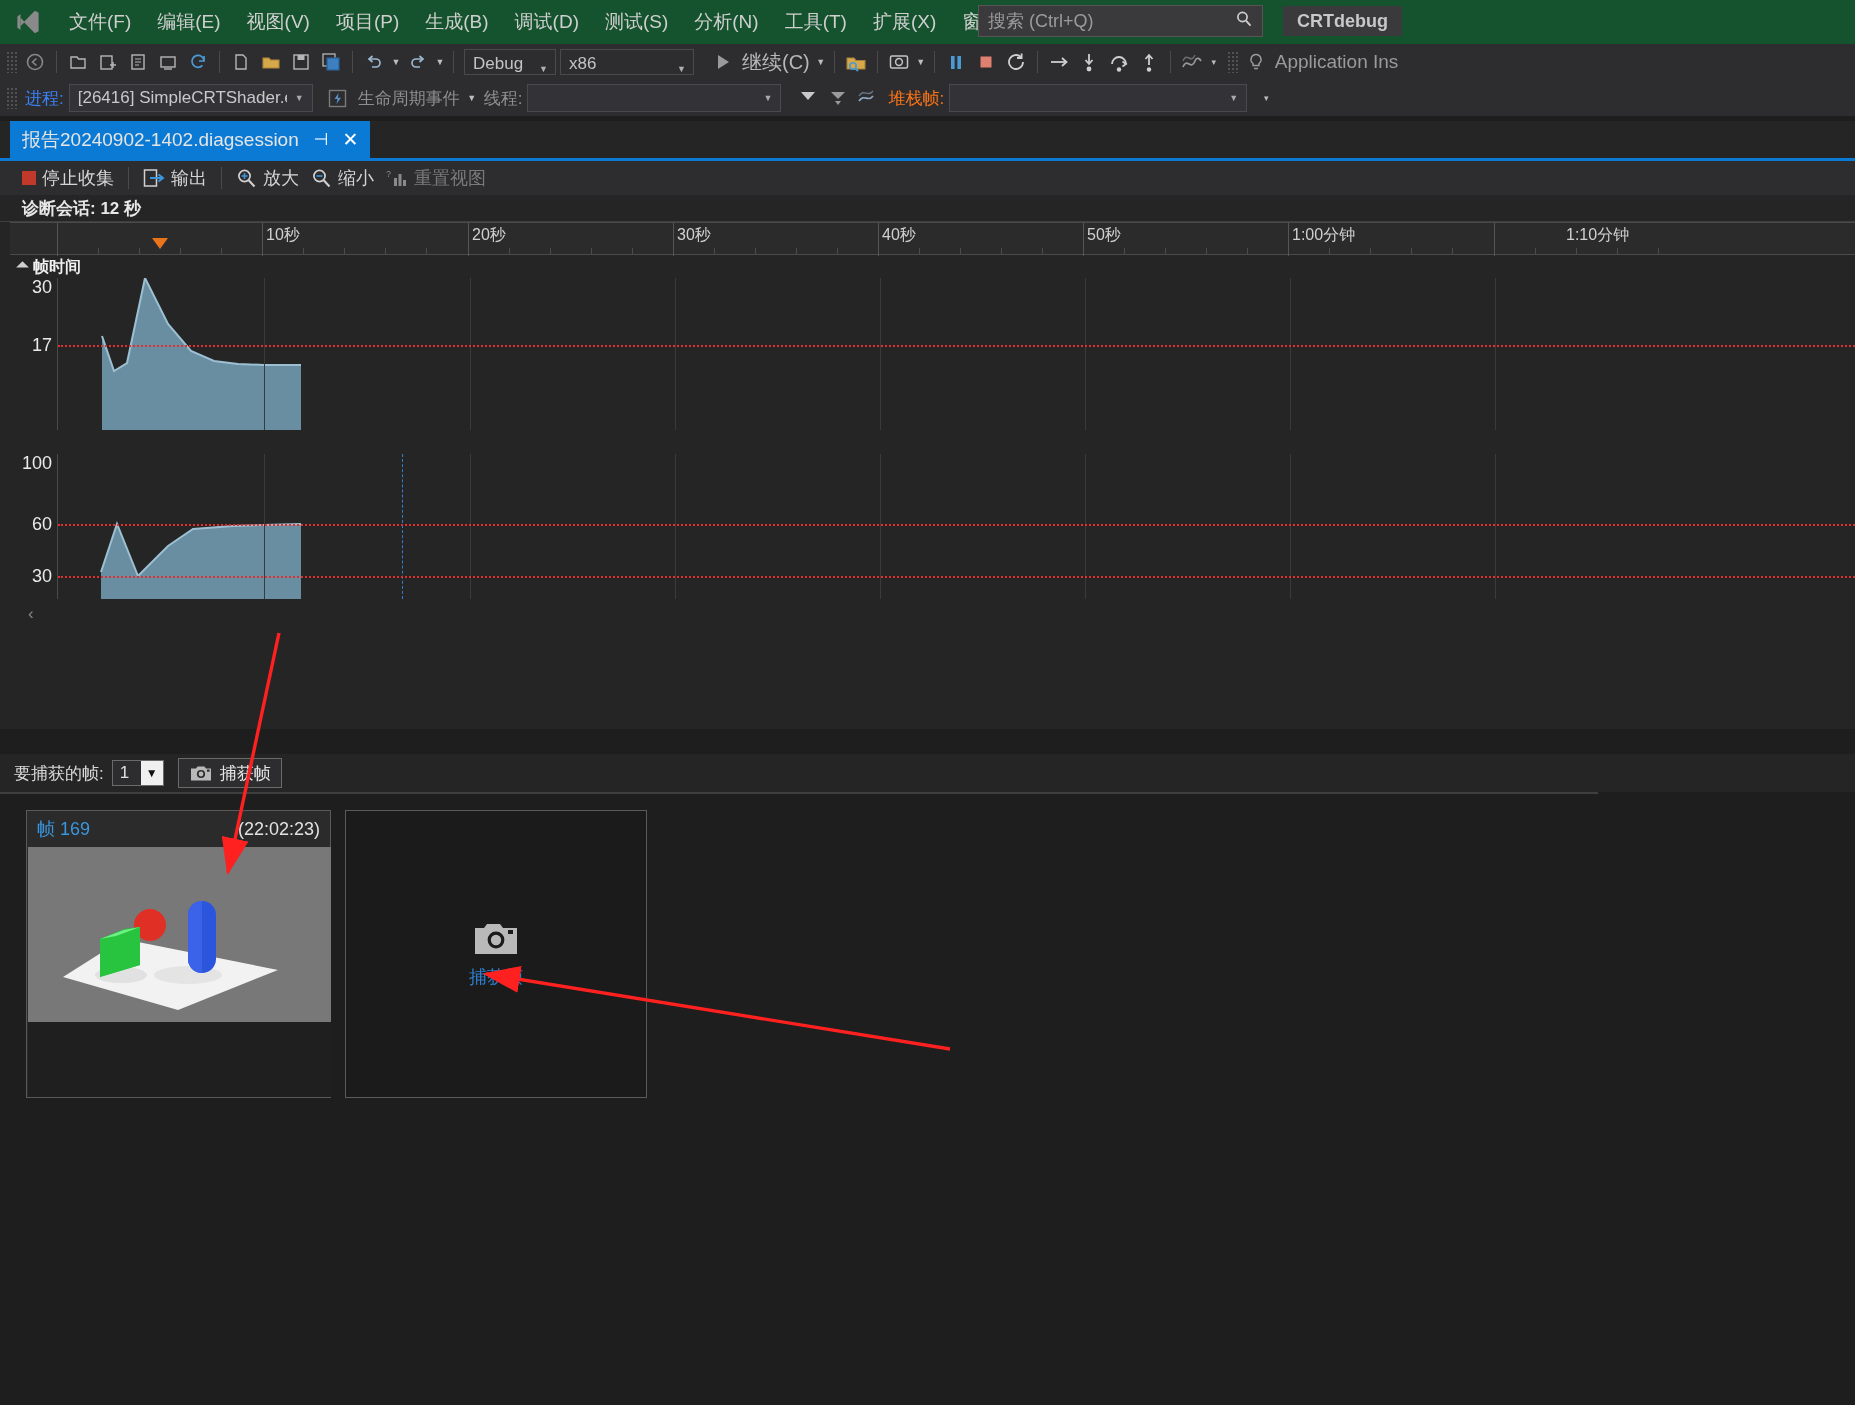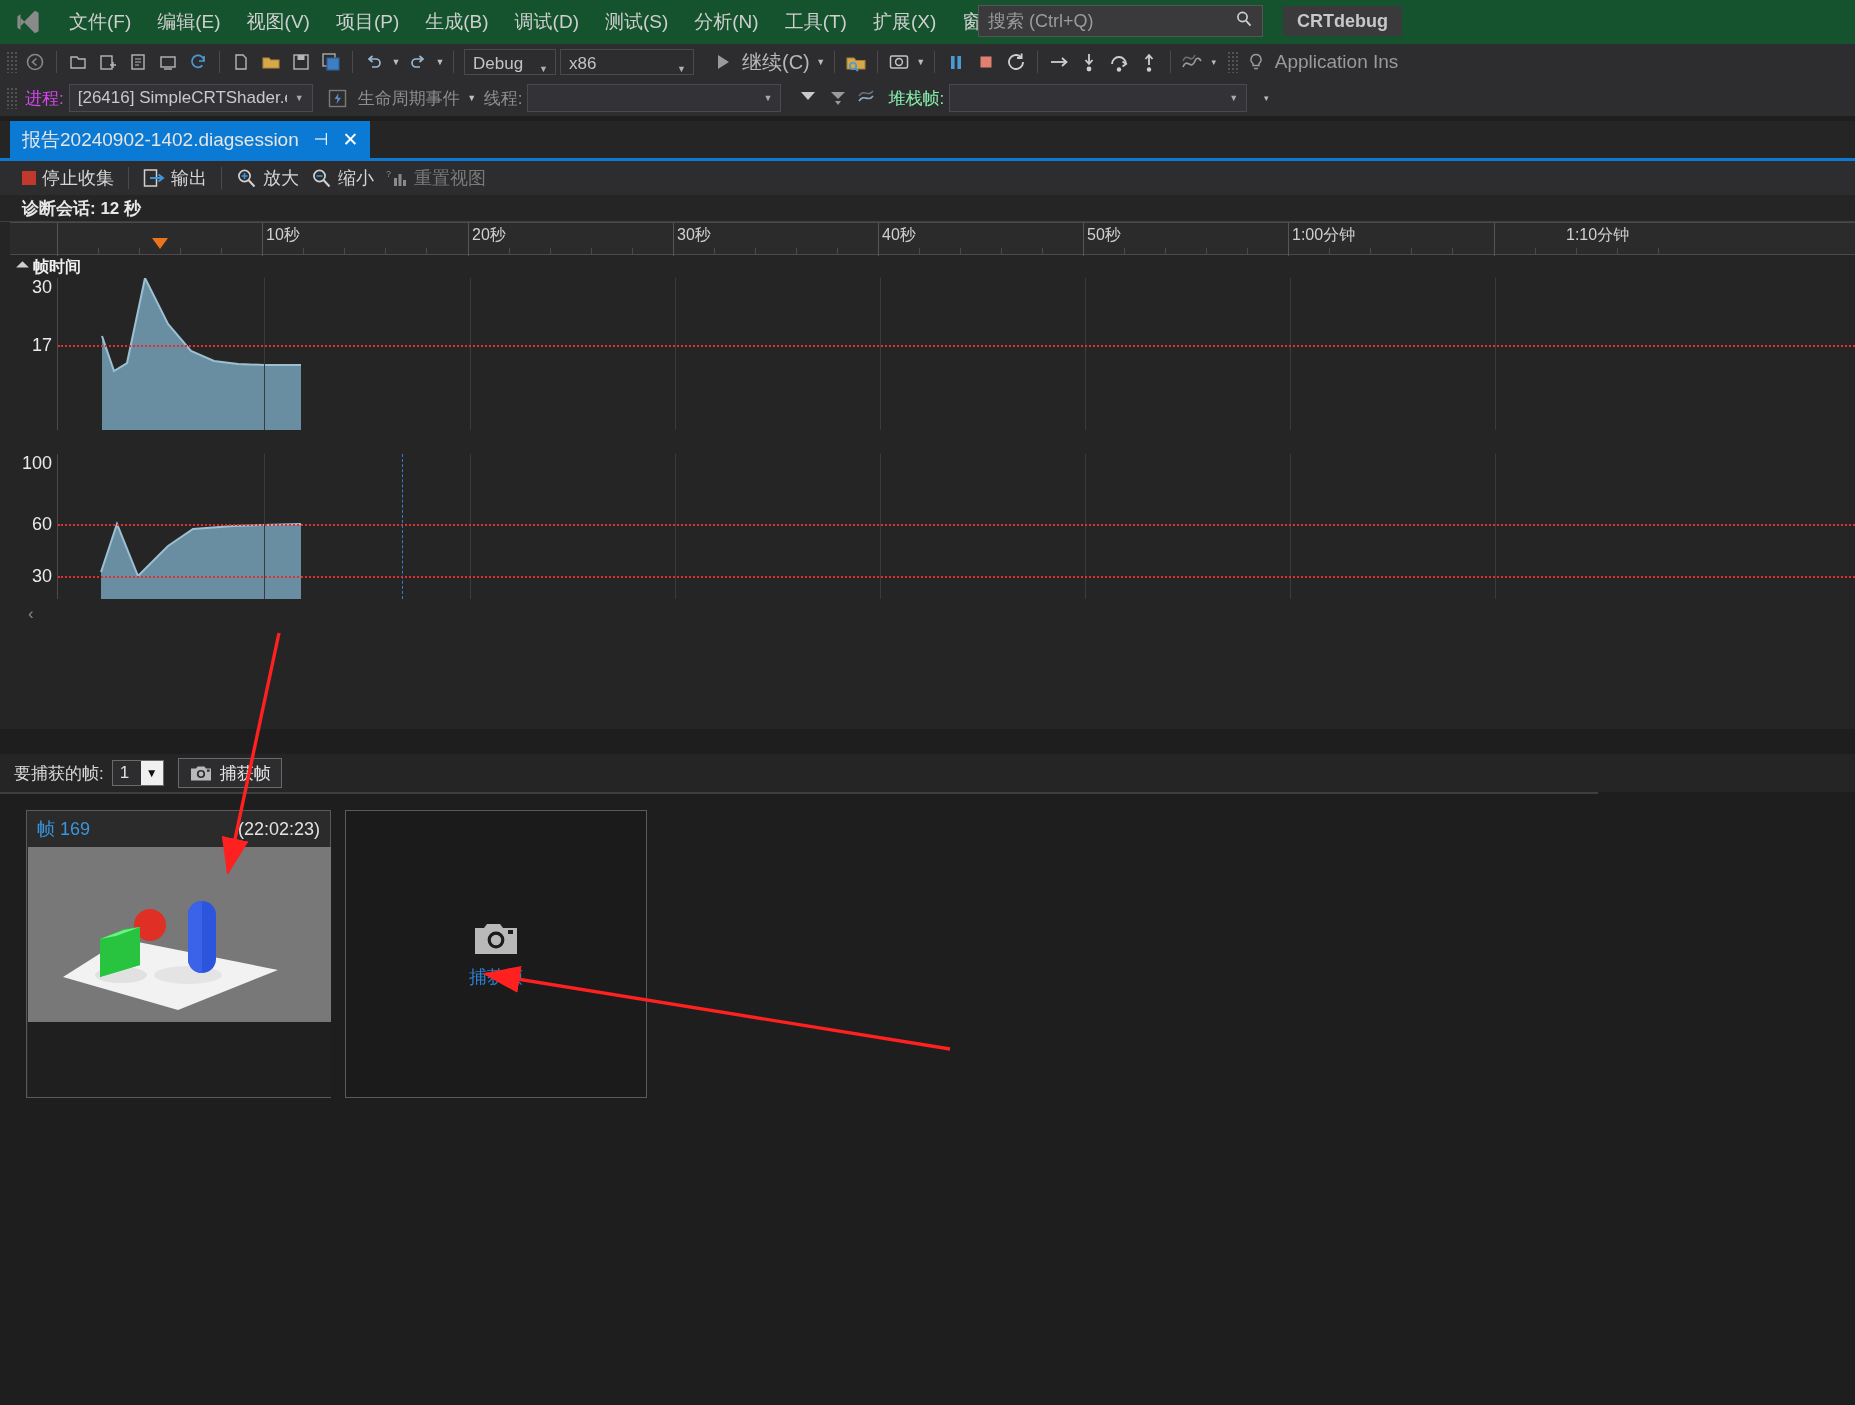--- a/index.html
+++ b/index.html
@@ -55,21 +55,21 @@
   .combo .ca { color: #b0b0b0; font-size: 9px; padding: 0 7px; }
   .play-tri { width: 0; height: 0; border-left: 11px solid #9a9a9a;
     border-top: 7px solid transparent; border-bottom: 7px solid transparent; }
   .tb-label { color: #b7b7b7; font-size: 20px; padding: 0 4px; white-space: nowrap; }
 
   
   .toolbar2 {
     position: absolute; left: 0; top: 80px; width: 1855px; height: 36px;
     background: #2d2d30; display: flex; align-items: center;
   }
-  .p-label { color: #d946ef; font-size: 17px; white-space: nowrap; padding: 0 5px; }
+  .p-label { color: #3b82f6; font-size: 17px; white-space: nowrap; padding: 0 5px; }
   .p-combo {
     height: 28px; background: #333337; border: 1px solid #4a4a4c;
     display: flex; align-items: center; color: #c9c9c9; font-size: 17px;
     padding-left: 8px;
   }
   .p-combo .pv { flex: 1; white-space: nowrap; overflow: hidden; }
   .p-combo .pa { color: #a9a9a9; font-size: 9px; padding: 0 8px; }
 
   
   .tabstrip {
@@ -429,21 +429,21 @@
         <path d="M4 4h14l-7 7z" fill="#9a9a9a"></path>
         <path d="M8 13h6l-3 4z" fill="#9a9a9a"></path>
       </svg>
   </div>
   <div class="tb-btn">
     <svg width="24" height="20" viewBox="0 0 24 20">
         <path d="M3 13c5-8 9 2 14-5" fill="none" stroke="#8fa8c0" stroke-width="1.7"></path>
         <path d="M3 8c5-8 9 2 14-5" fill="none" stroke="#8fa8c0" stroke-width="1.4" opacity=".6"></path>
       </svg>
   </div>
-  <div class="p-label" style="color:#86efac">堆栈帧:</div>
+  <div class="p-label" style="color:#f97316">堆栈帧:</div>
   <div class="p-combo" style="width:298px">
     <div class="pv"></div>
     <div class="pa">▼</div>
   </div>
   <div class="tb-caret" style="margin-left:12px">▾</div>
 </div>
 
 <div class="tabstrip">
   <div class="doctab">
     <div class="tt">报告20240902-1402.diagsession</div>

